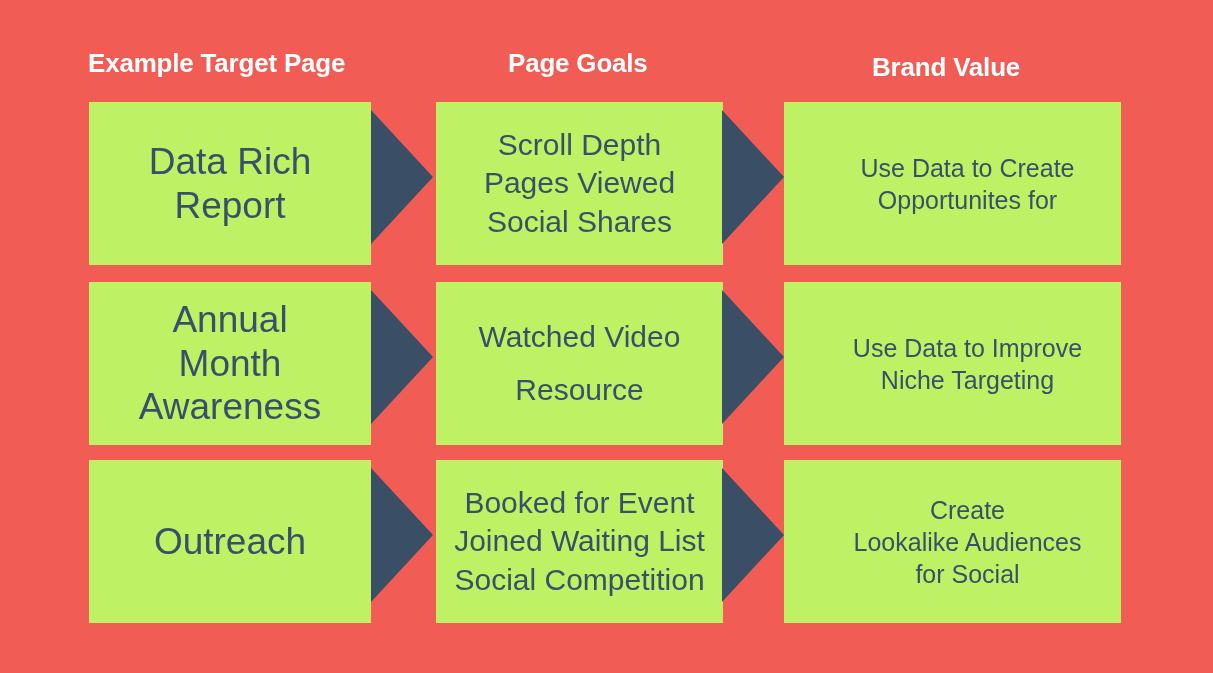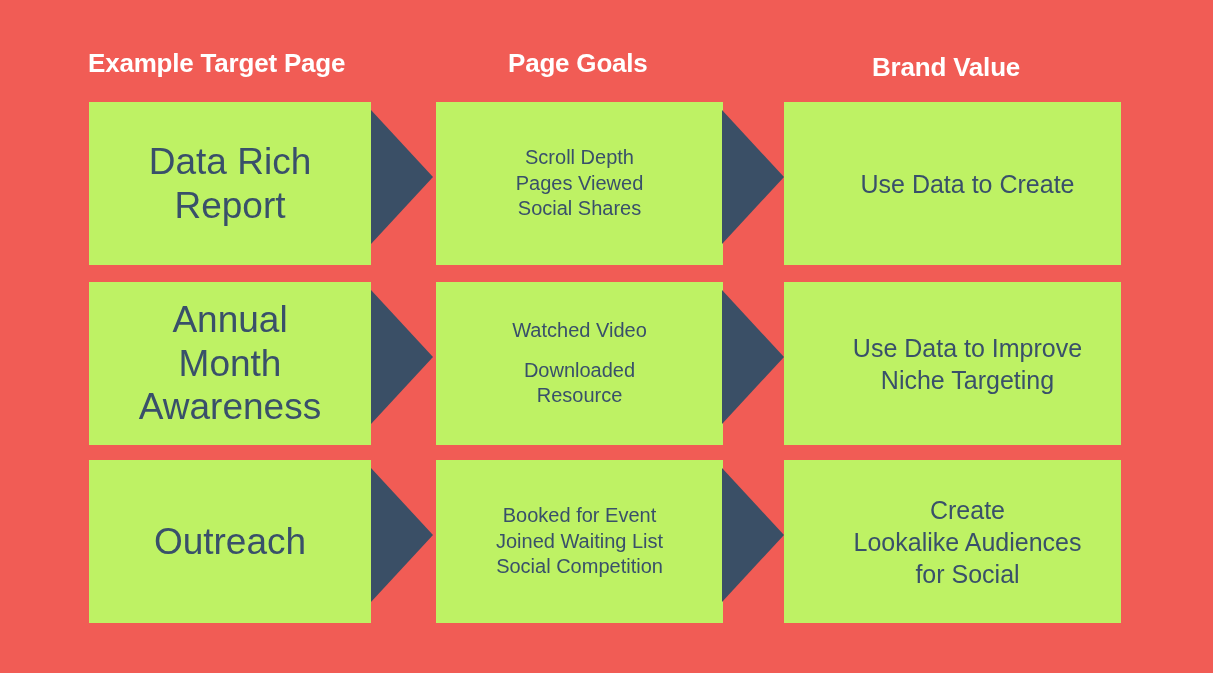--- a/index.html
+++ b/index.html
@@ -66,21 +66,21 @@
   .cell.c2 { left: 436px; width: 287px; }
   .cell.c3 { left: 784px; width: 337px; padding-left: 40px; }
 
   .cell-text {
     width: 100%;
     line-height: 1.2;
   }
 
   
   .cell.c1 .cell-text { font-size: 37px; font-weight: 400; line-height: 1.18; }
-  .cell.c2 .cell-text { font-size: 20px; font-weight: 400; line-height: 1.28; }
+  .cell.c2 .cell-text { font-size: 30px; font-weight: 400; line-height: 1.28; }
   .cell.c3 .cell-text { font-size: 25px; font-weight: 400; line-height: 1.28; }
 
   .cell-text .para + .para { margin-top: 14px; }
 
   
   .arrow {
     position: absolute;
     top: 14px;
     width: 0;
     height: 0;
@@ -119,20 +119,21 @@
           <div>Pages Viewed</div>
           <div>Social Shares</div>
         </div>
       </div>
     </div>
     <div class="arrow a2"></div>
     <div class="cell c3">
       <div class="cell-text">
         <div class="para">
           <div>Use Data to Create</div>
+          <div>Opportunites for</div>
         </div>
       </div>
     </div>
   </div>
 
   <div class="row r2">
     <div class="cell c1">
       <div class="cell-text">
         <div class="para">
           <div>Annual</div>
@@ -141,21 +142,20 @@
         </div>
       </div>
     </div>
     <div class="arrow a1"></div>
     <div class="cell c2">
       <div class="cell-text">
         <div class="para">
           <div>Watched Video</div>
         </div>
         <div class="para">
-          <div>Downloaded</div>
           <div>Resource</div>
         </div>
       </div>
     </div>
     <div class="arrow a2"></div>
     <div class="cell c3">
       <div class="cell-text">
         <div class="para">
           <div>Use Data to Improve</div>
           <div>Niche Targeting</div>

